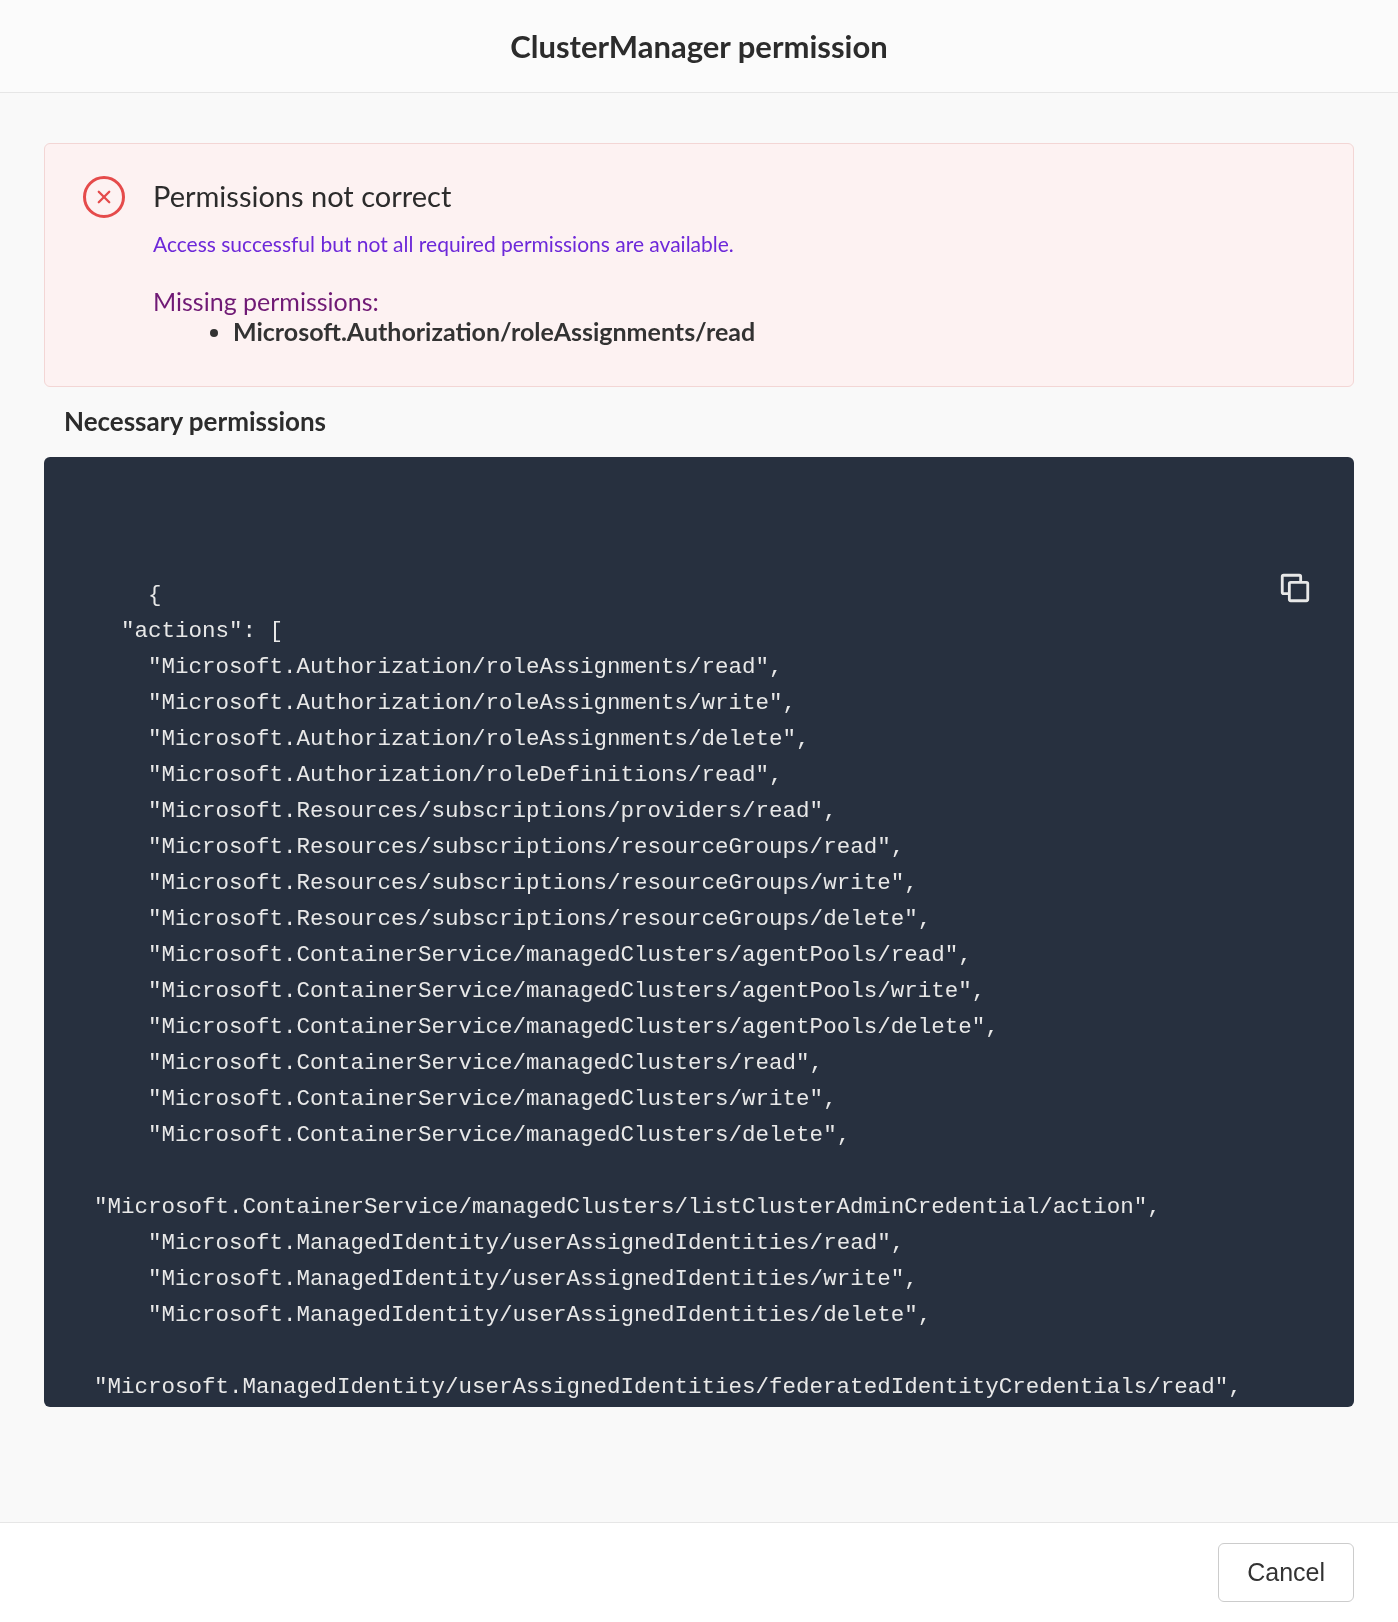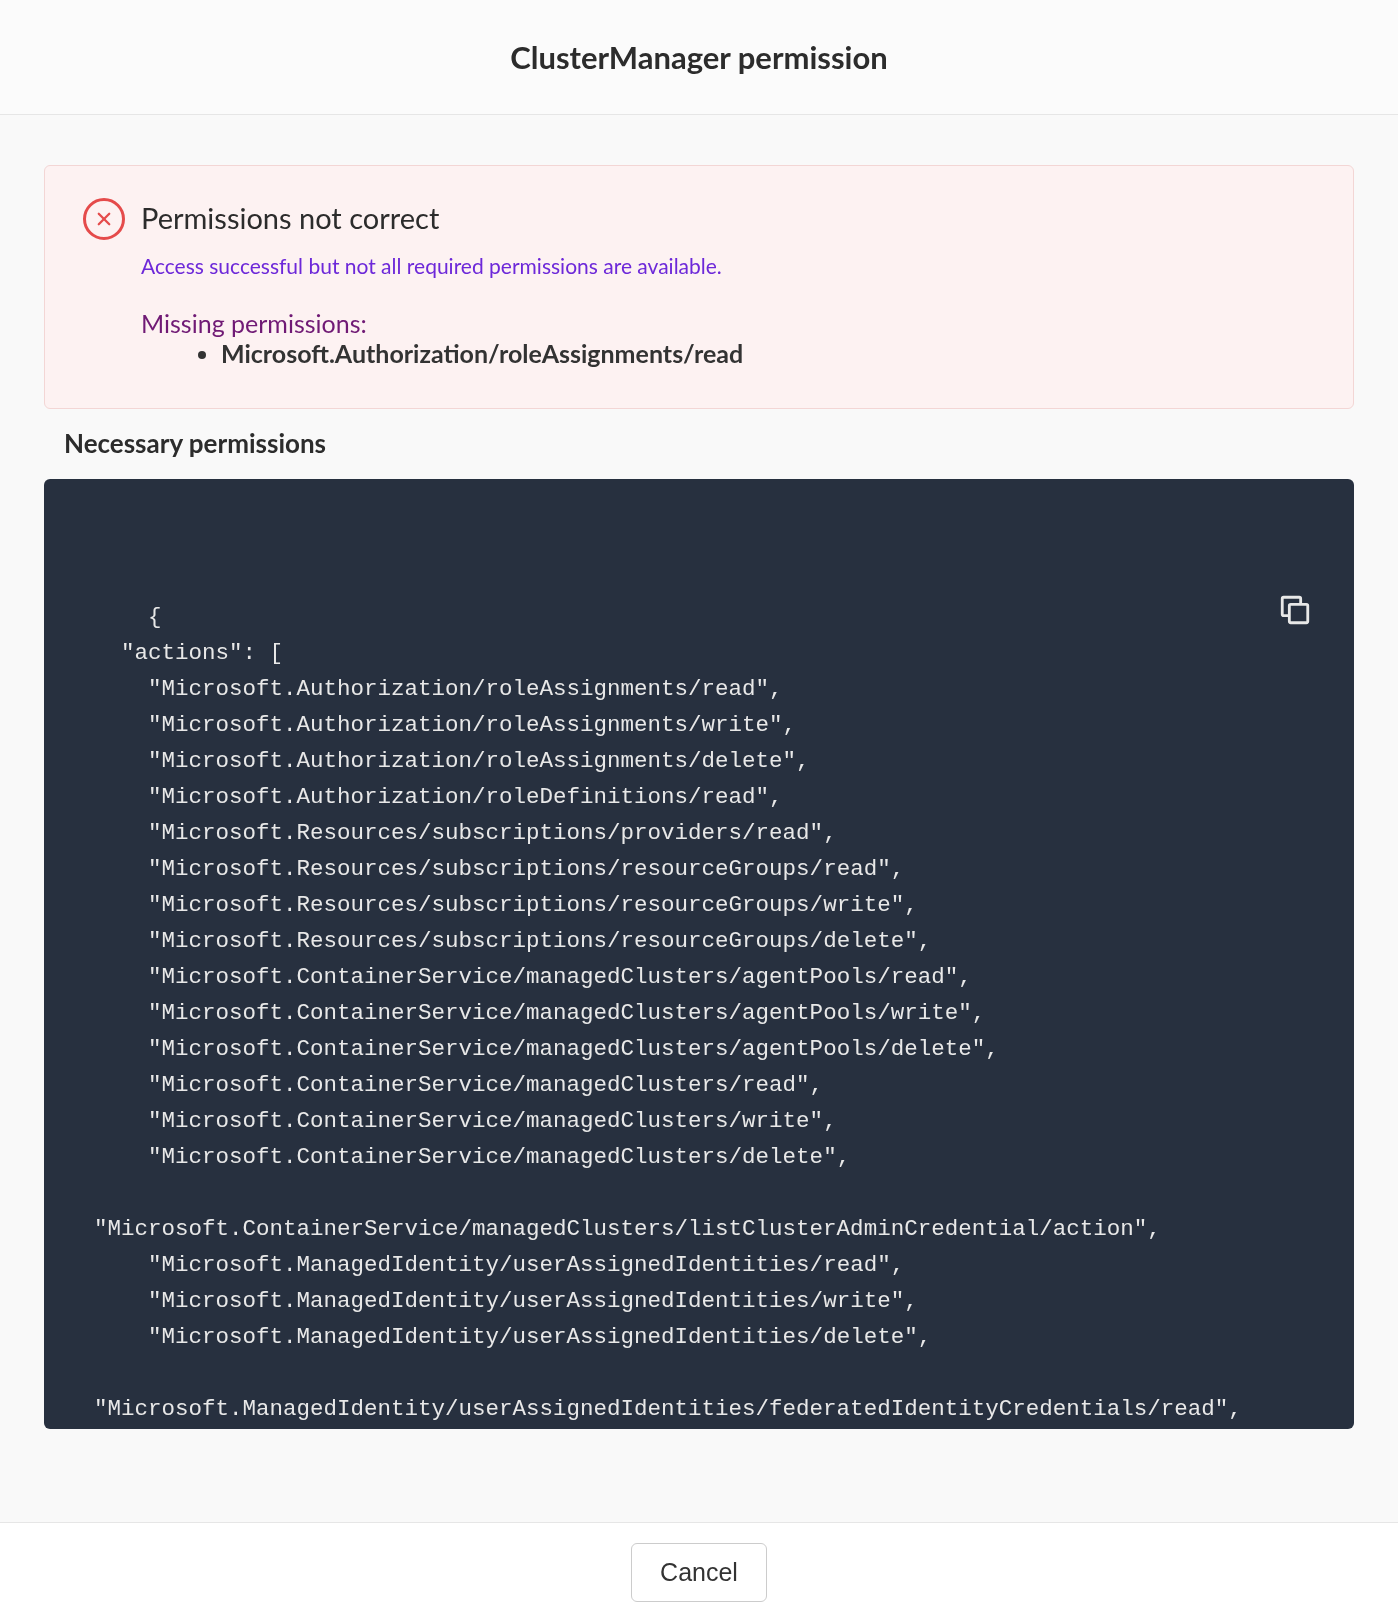--- a/index.html
+++ b/index.html
@@ -12,38 +12,38 @@
     background: #f9f9f9;
     color: #2c2c2c;
     width: 1398px;
     height: 1622px;
     position: relative;
     overflow: hidden;
   }
   .header {
     background: #fbfbfb;
     border-bottom: 1px solid #e6e6e6;
-    padding: 38px 0;
+    padding: 27px 0;
     text-align: center;
   }
   .header h1 {
     font-size: 31px;
     font-weight: 700;
     color: #2c2c2c;
   }
   .content {
     padding: 50px 44px 120px 44px;
   }
   .alert {
     background: #fdf2f2;
     border: 1px solid #f3d6d5;
     border-radius: 6px;
     padding: 30px 38px 40px 38px;
     display: flex;
-    gap: 16px;
+    gap: 28px;
     align-items: flex-start;
   }
   .alert-icon {
     width: 42px;
     height: 42px;
     border: 3px solid #e54b4b;
     border-radius: 50%;
     display: flex;
     align-items: center;
     justify-content: center;
@@ -118,21 +118,21 @@
   }
   .footer {
     position: absolute;
     bottom: 0;
     left: 0;
     right: 0;
     background: #fff;
     border-top: 1px solid #e6e6e6;
     padding: 20px 44px;
     display: flex;
-    justify-content: center;
+    justify-content: flex-end;
     gap: 18px;
   }
   .btn {
     font-size: 25px;
     padding: 14px 28px;
     border-radius: 6px;
     cursor: pointer;
     border: 1px solid transparent;
   }
   .btn-secondary {

